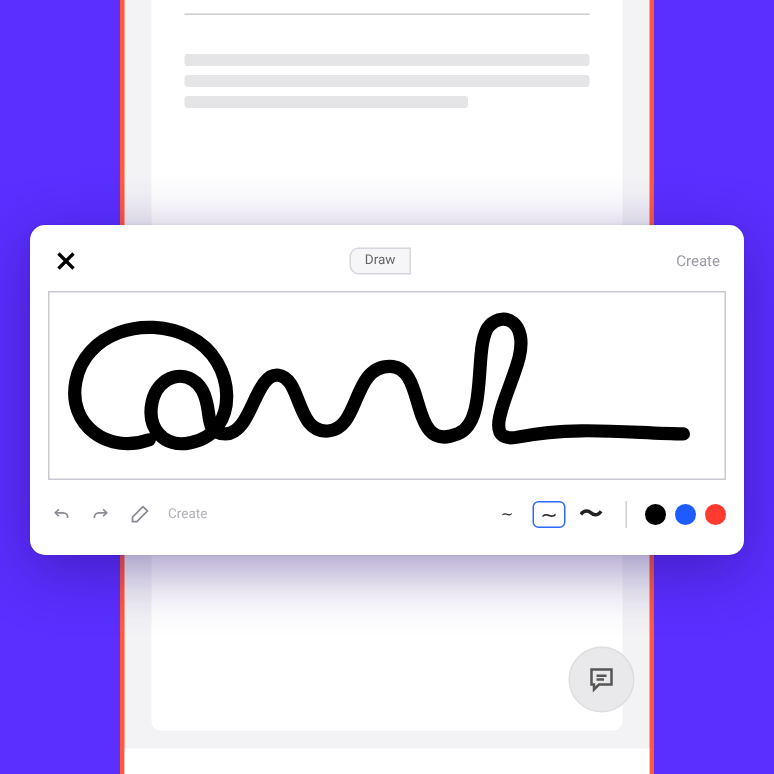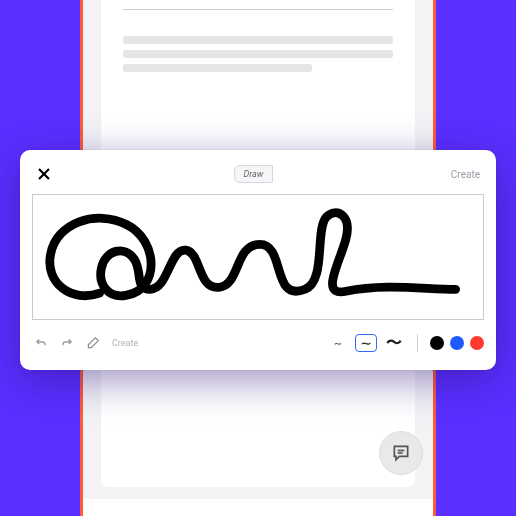--- a/index.html
+++ b/index.html
@@ -68,21 +68,21 @@
   .modal-top {
     display: flex; align-items: center;
     height: 28px;
     margin-bottom: 6px;
   }
   .close-x {
     font-size: 16px; font-weight: 700; padding: 0 6px;
   }
   .top-seg {
     margin: 0 auto;
-    display: flex; gap: 0; font-style: italic;
+    display: flex; gap: 0;
   }
   .seg-btn {
     font-size: 9px; color: #666;
     padding: 3px 9px;
     border: 1px solid #d6d6de;
     background: #f6f6f9;
   }
   .seg-btn.left  { border-radius: 6px 0 0 6px; }
   .seg-btn.right { border-radius: 0 6px 6px 0; border-left: none; }
   .create-link { font-size: 10px; color: #9a9aa6; padding-right:4px; }

